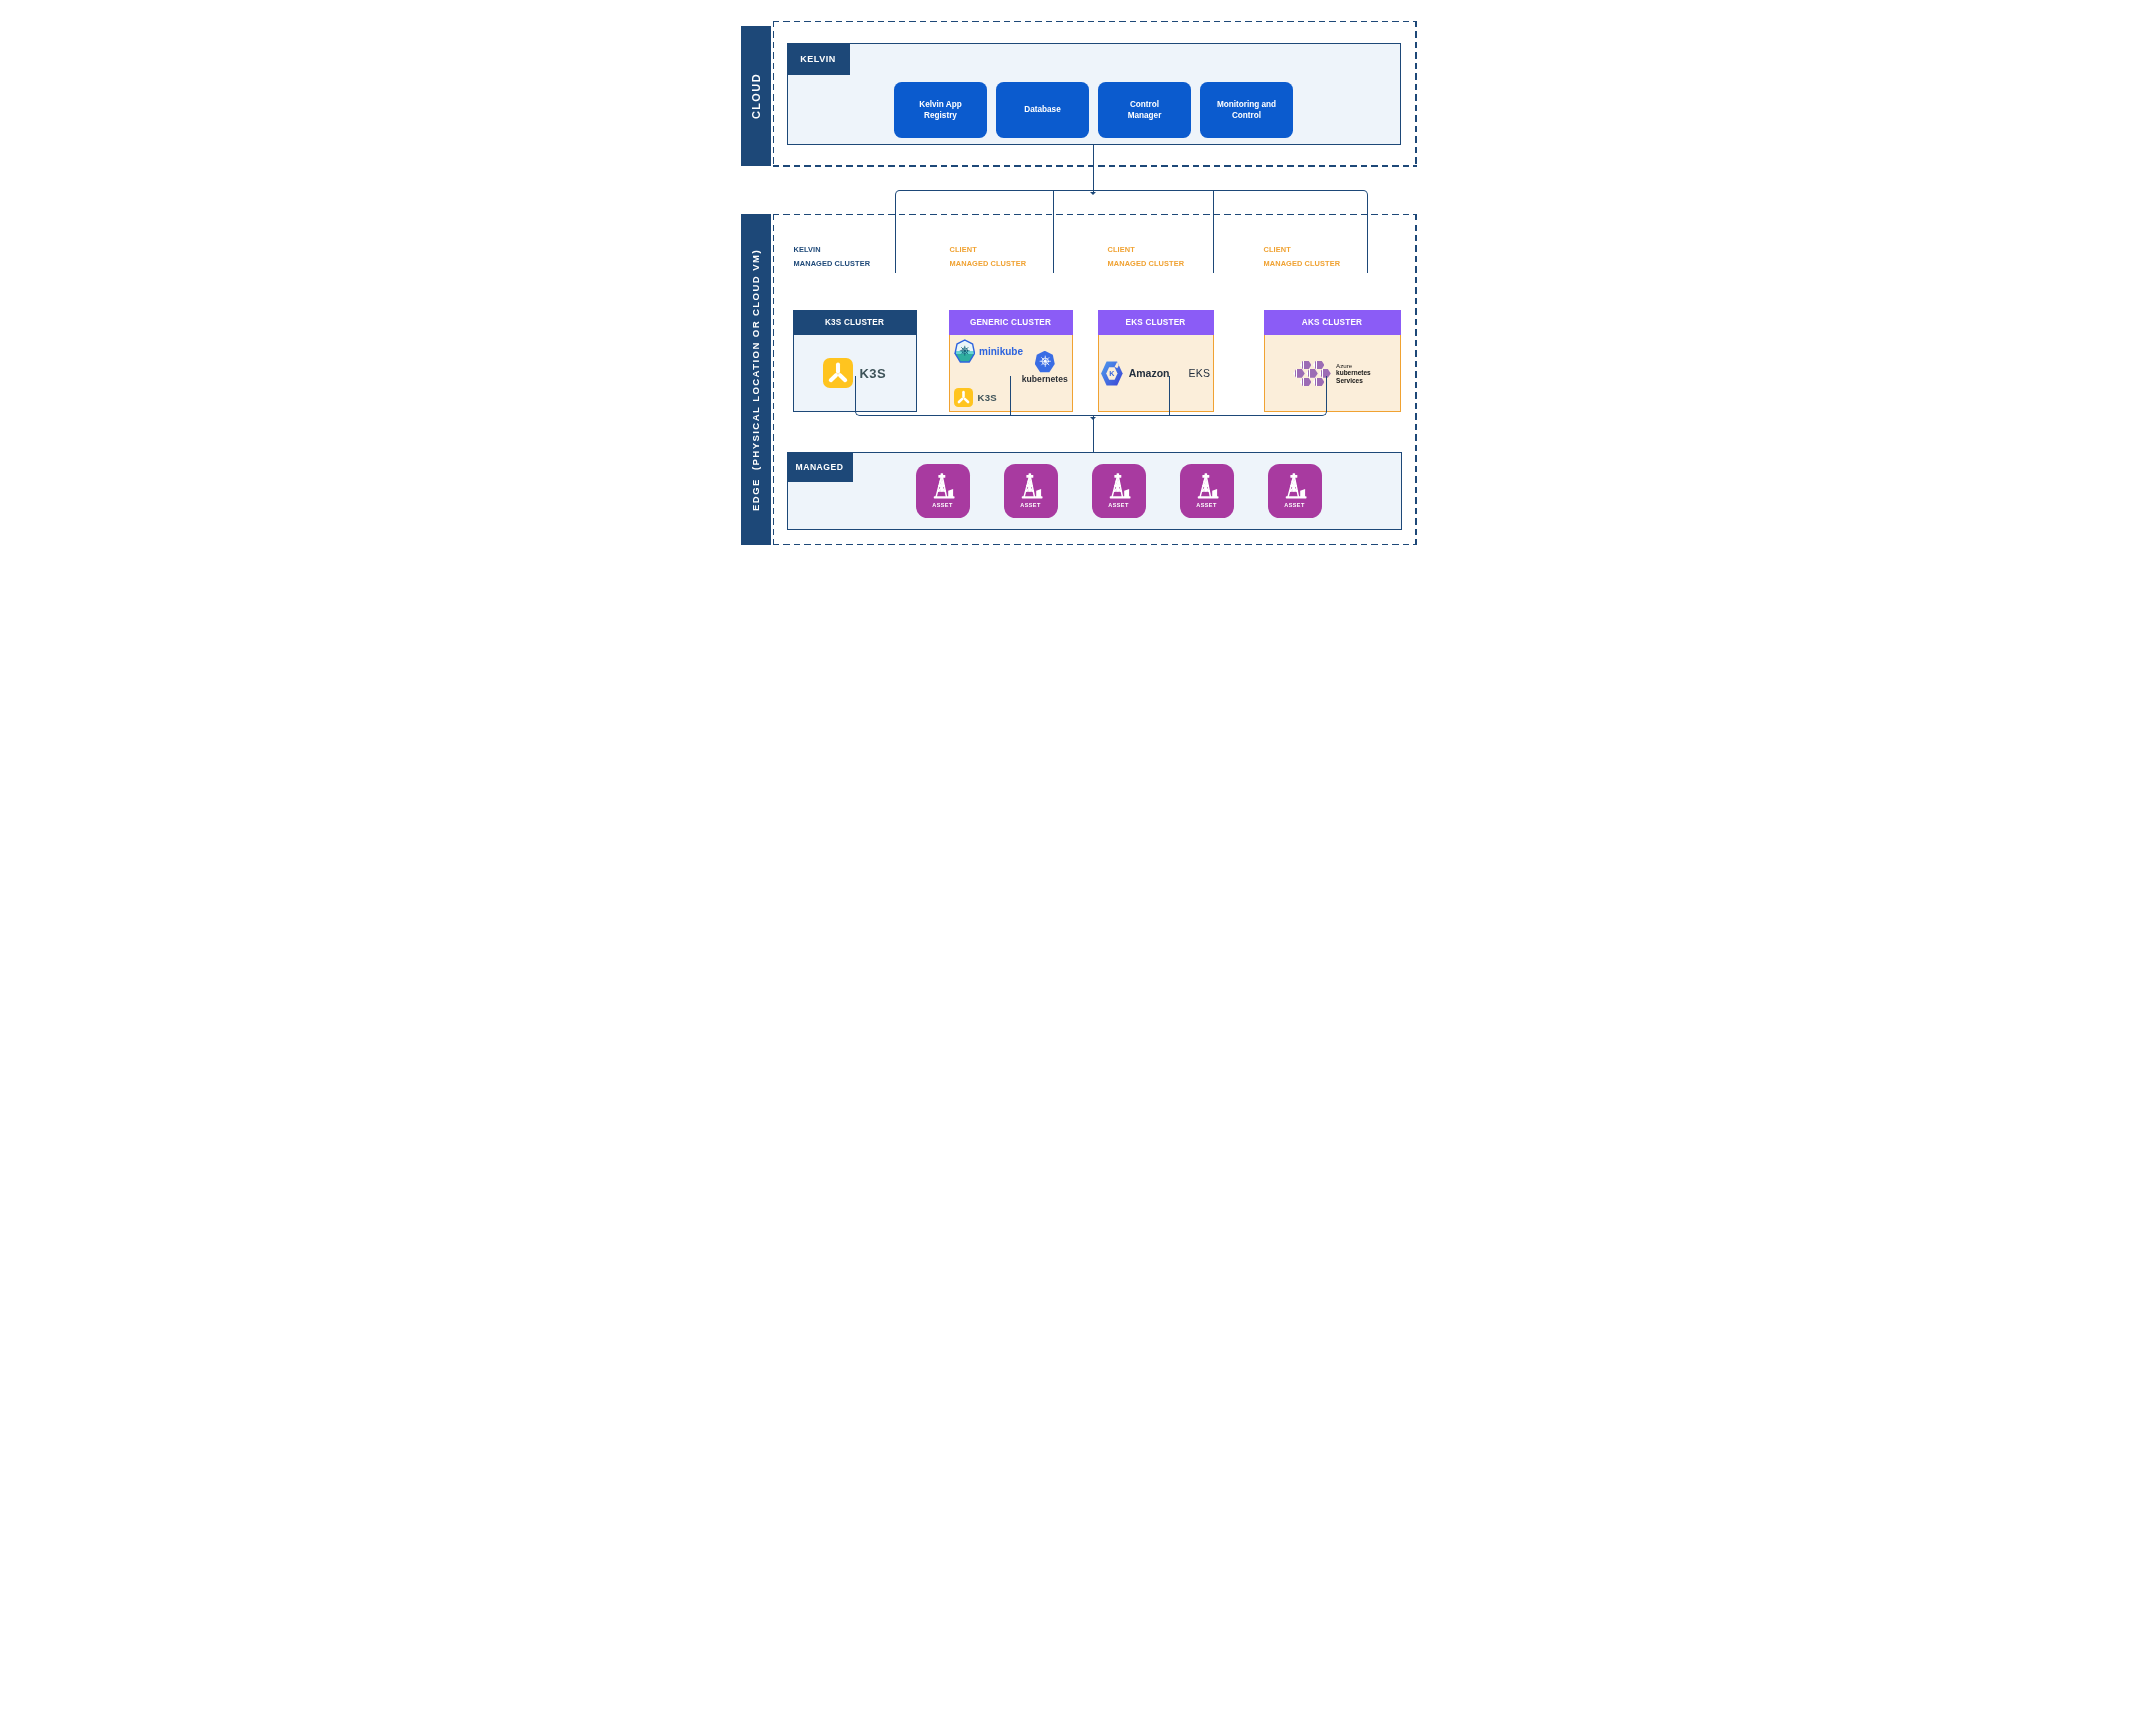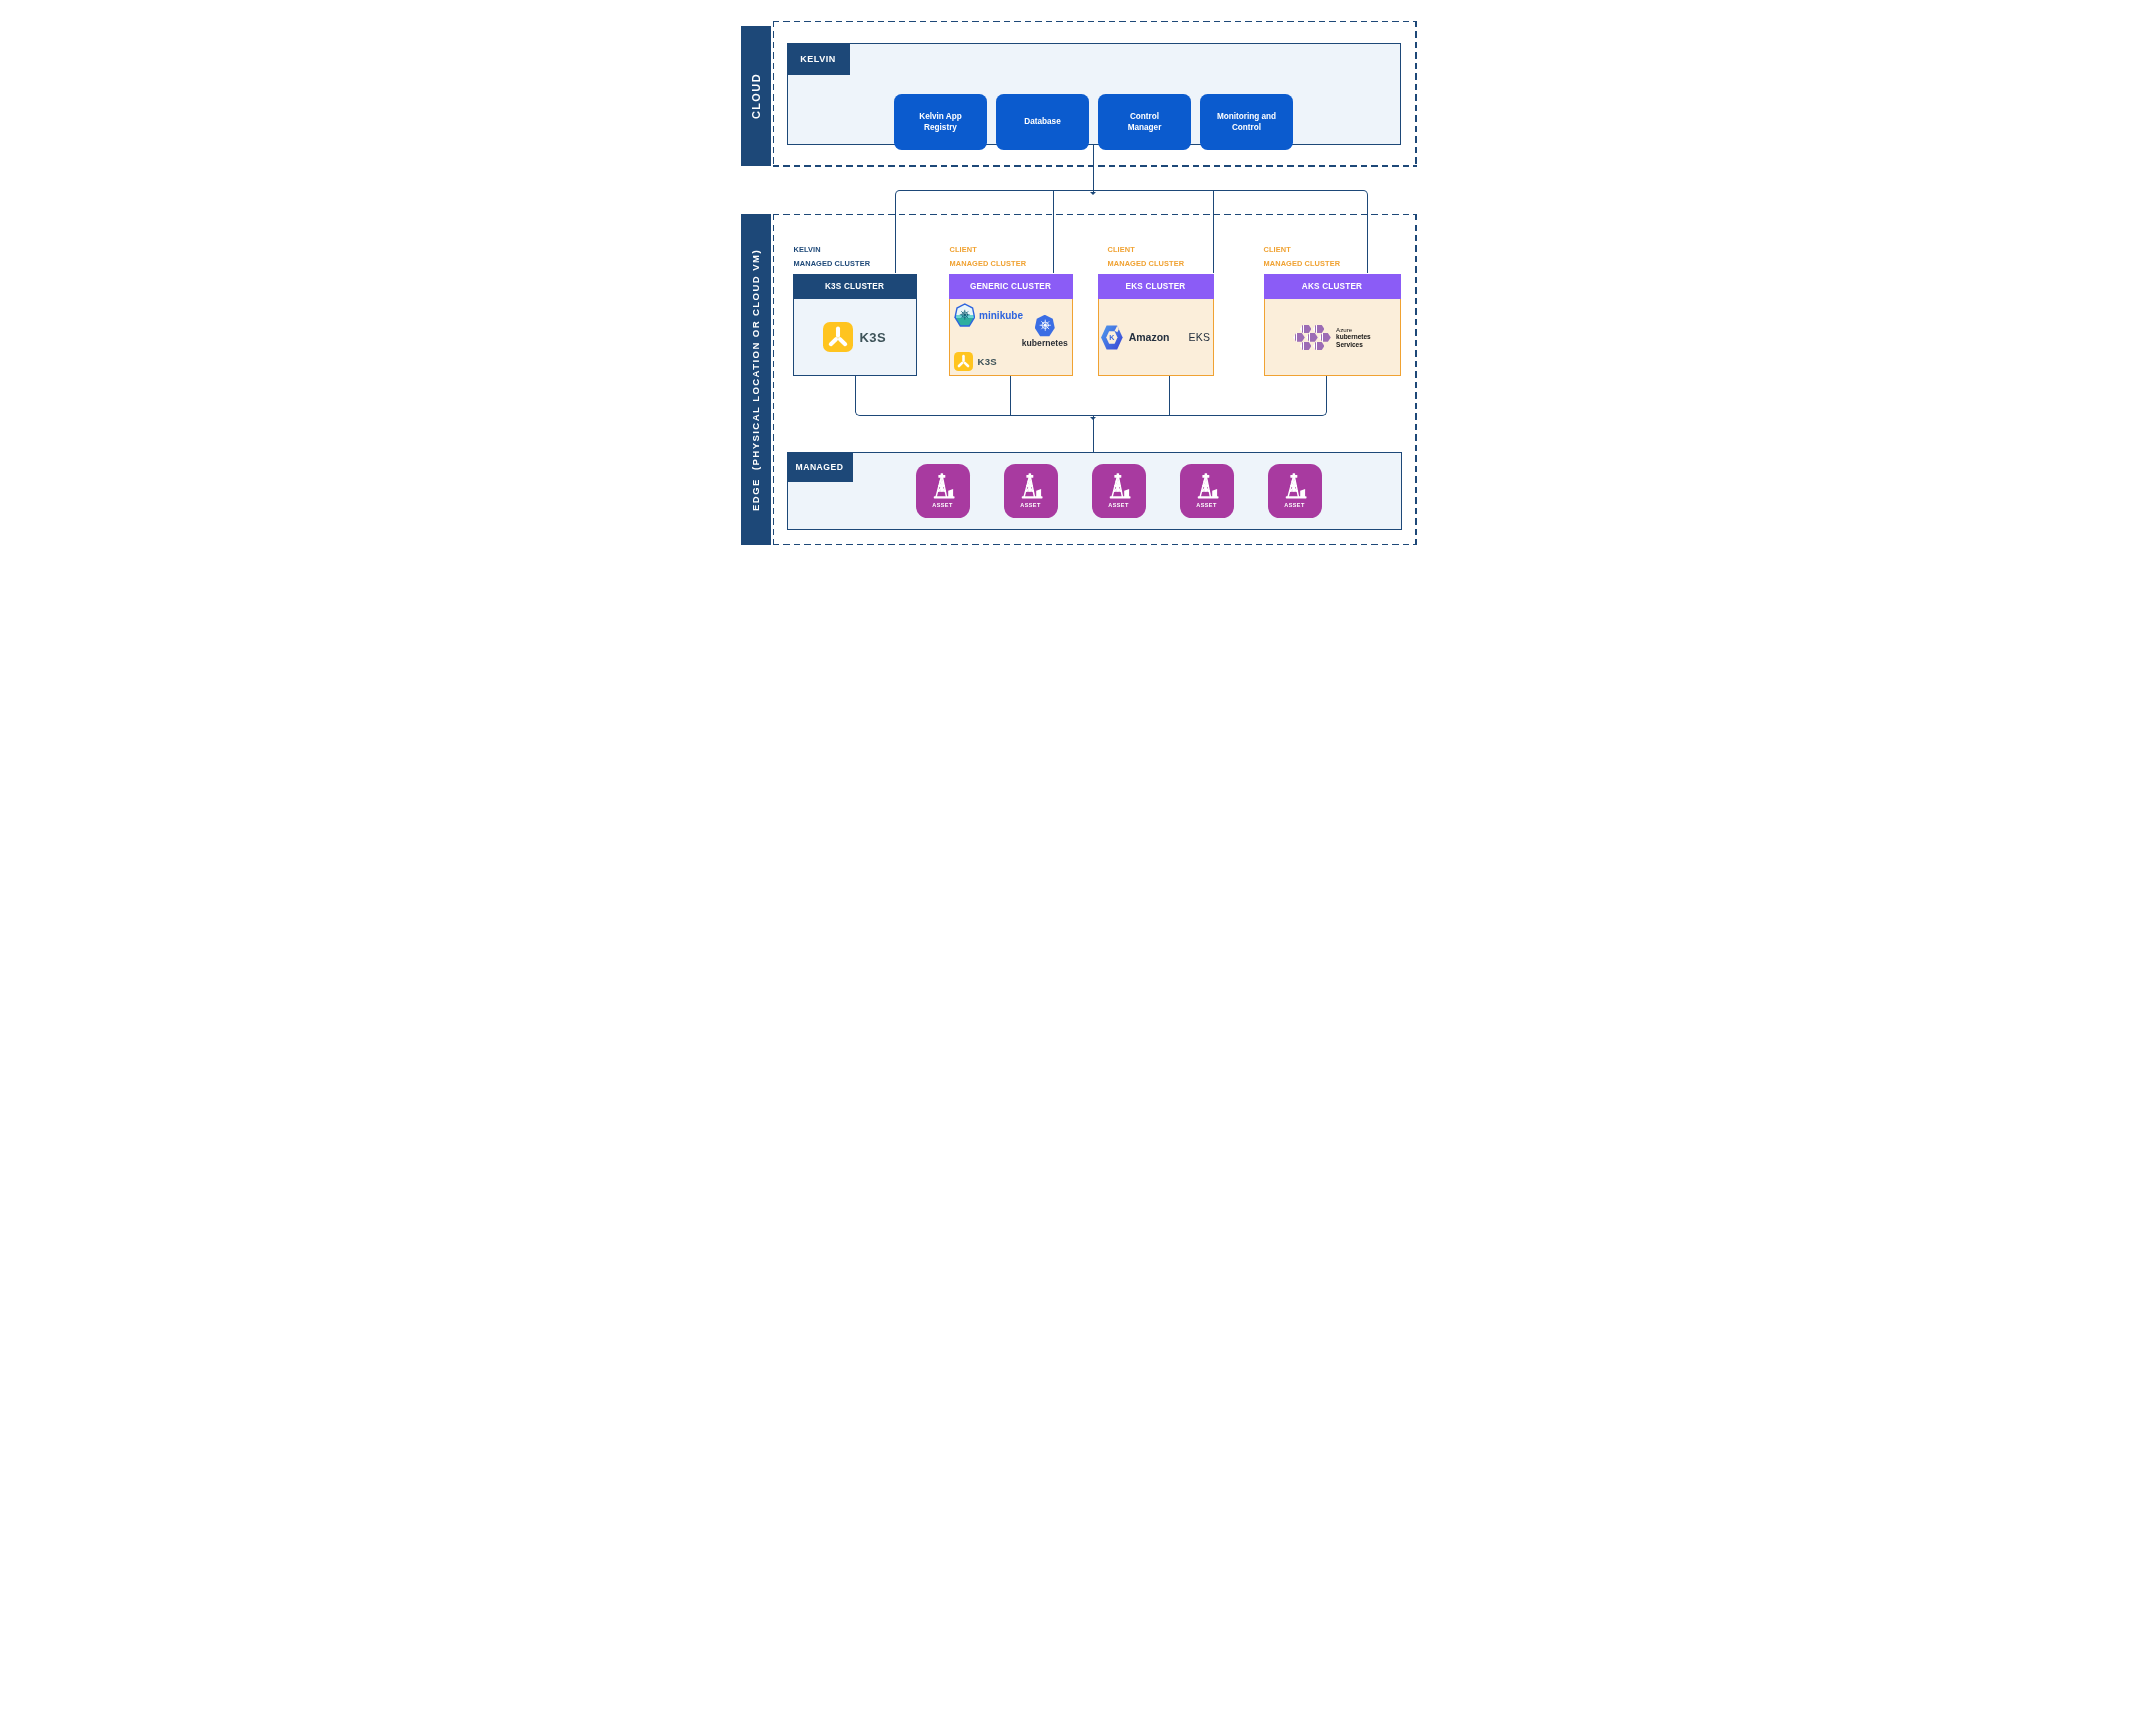--- a/index.html
+++ b/index.html
@@ -11,35 +11,35 @@
   .dash-h{position:absolute;height:1.4px;background:repeating-linear-gradient(90deg,#1d4878 0 6.2px,transparent 6.2px 10.5px);}
   .dash-v{position:absolute;width:1.4px;background:repeating-linear-gradient(180deg,#1d4878 0 6.2px,transparent 6.2px 10.5px);}
 
   
   .side-bar{background:#1d4878;display:flex;align-items:center;justify-content:center;}
   .vtext{writing-mode:vertical-rl;transform:rotate(180deg);color:#fff;font-weight:700;letter-spacing:1.4px;white-space:pre;}
 
   
   .panel{background:#eef4fa;border:1px solid #1d4878;box-sizing:border-box;}
   .tab{position:absolute;left:-1px;top:-1px;background:#1d4878;color:#fff;font-weight:700;display:flex;align-items:center;justify-content:center;letter-spacing:0.5px;}
-  .btn-row{position:absolute;left:0;right:0;top:50px;display:flex;justify-content:center;gap:9px;}
+  .btn-row{position:absolute;left:0;right:0;top:38px;display:flex;justify-content:center;gap:9px;}
   .btn{width:93px;height:56px;border-radius:7.7px;background:#0b5bce;color:#fff;font-weight:700;font-size:8.2px;line-height:1.35;display:flex;align-items:center;justify-content:center;text-align:center;padding:0 16.3px;box-sizing:border-box;}
 
   
   .line{background:#1d4878;}
   .conn-top{position:absolute;left:178px;top:190px;width:473px;height:83px;border:1.4px solid #1d4878;border-bottom:none;border-radius:4.8px 4.8px 0 0;box-sizing:border-box;}
   .conn-bottom{position:absolute;left:138px;top:376px;width:472px;height:40px;border:1.4px solid #1d4878;border-top:none;border-radius:0 0 4.8px 4.8px;box-sizing:border-box;}
   .arrow-down{position:absolute;width:0;height:0;border-left:3.8px solid transparent;border-right:3.8px solid transparent;border-top:3.8px solid #1d4878;}
 
   
   .grp-label{position:absolute;font-size:7.4px;font-weight:700;line-height:1.85;letter-spacing:0.1px;}
   .grp-label.navy{color:#1d4878;}
   .grp-label.orange{color:#f0a232;}
   .cluster{position:absolute;top:274px;height:103px;box-sizing:border-box;}
-  .cluster .hdr{height:25.4px;display:flex;align-items:center;justify-content:center;color:#fff;font-weight:700;font-size:8.2px;letter-spacing:0.2px;}
+  .cluster .hdr{height:25.4px;display:flex;align-items:center;justify-content:center;color:#fff;font-weight:700;font-size:8.2px;letter-spacing:0.2px;margin-top:36px;}
   .cluster .body{position:relative;height:77px;box-sizing:border-box;}
   .cluster.navy-theme .hdr{background:#1d4878;}
   .cluster.navy-theme .body{background:#eef4fa;border:1px solid #1d4878;border-top:none;}
   .cluster.orange-theme .hdr{background:#8b5cf6;}
   .cluster.orange-theme .body{background:#fbeeda;border:1px solid #f0a232;border-top:none;}
 
   
   .row-center{display:flex;align-items:center;justify-content:center;gap:6.7px;height:100%;}
   .k3s-big-text{font-size:13px;font-weight:800;color:#3e5359;letter-spacing:0.5px;}
   .k3s-small-text{font-size:9.6px;font-weight:800;color:#3e5359;letter-spacing:0.2px;}

